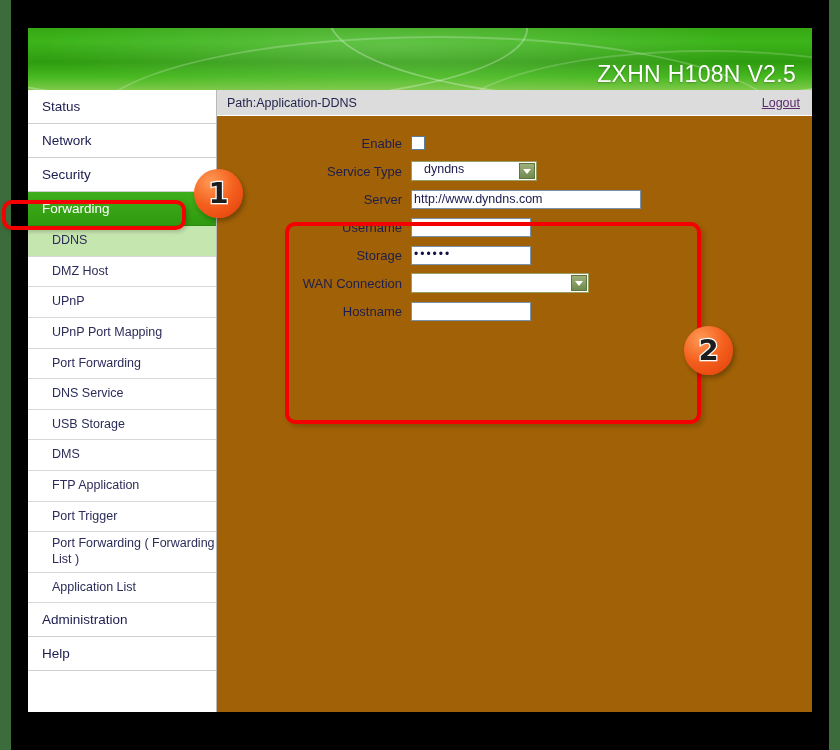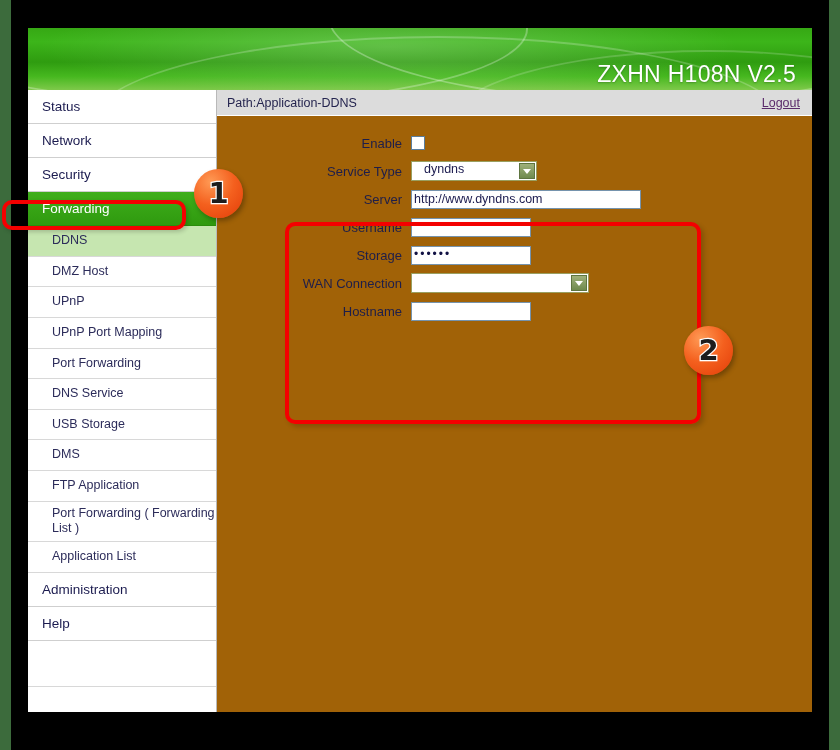--- a/index.html
+++ b/index.html
@@ -251,20 +251,21 @@
         <div class="menu-top active">Forwarding</div>
         <div class="menu-sub selected">DDNS</div>
         <div class="menu-sub">DMZ Host</div>
         <div class="menu-sub">UPnP</div>
         <div class="menu-sub">UPnP Port Mapping</div>
         <div class="menu-sub">Port Forwarding</div>
         <div class="menu-sub">DNS Service</div>
         <div class="menu-sub">USB Storage</div>
         <div class="menu-sub">DMS</div>
         <div class="menu-sub">FTP Application</div>
+        <div class="menu-sub">Port Trigger</div>
         <div class="menu-sub" style="padding-top:4px;padding-bottom:4px;">Port Forwarding ( Forwarding List )</div>
         <div class="menu-sub">Application List</div>
         <div class="menu-top">Administration</div>
         <div class="menu-top">Help</div>
         <div class="menu-spacer"></div>
 
       </div>
 
       <div id="content">
 

